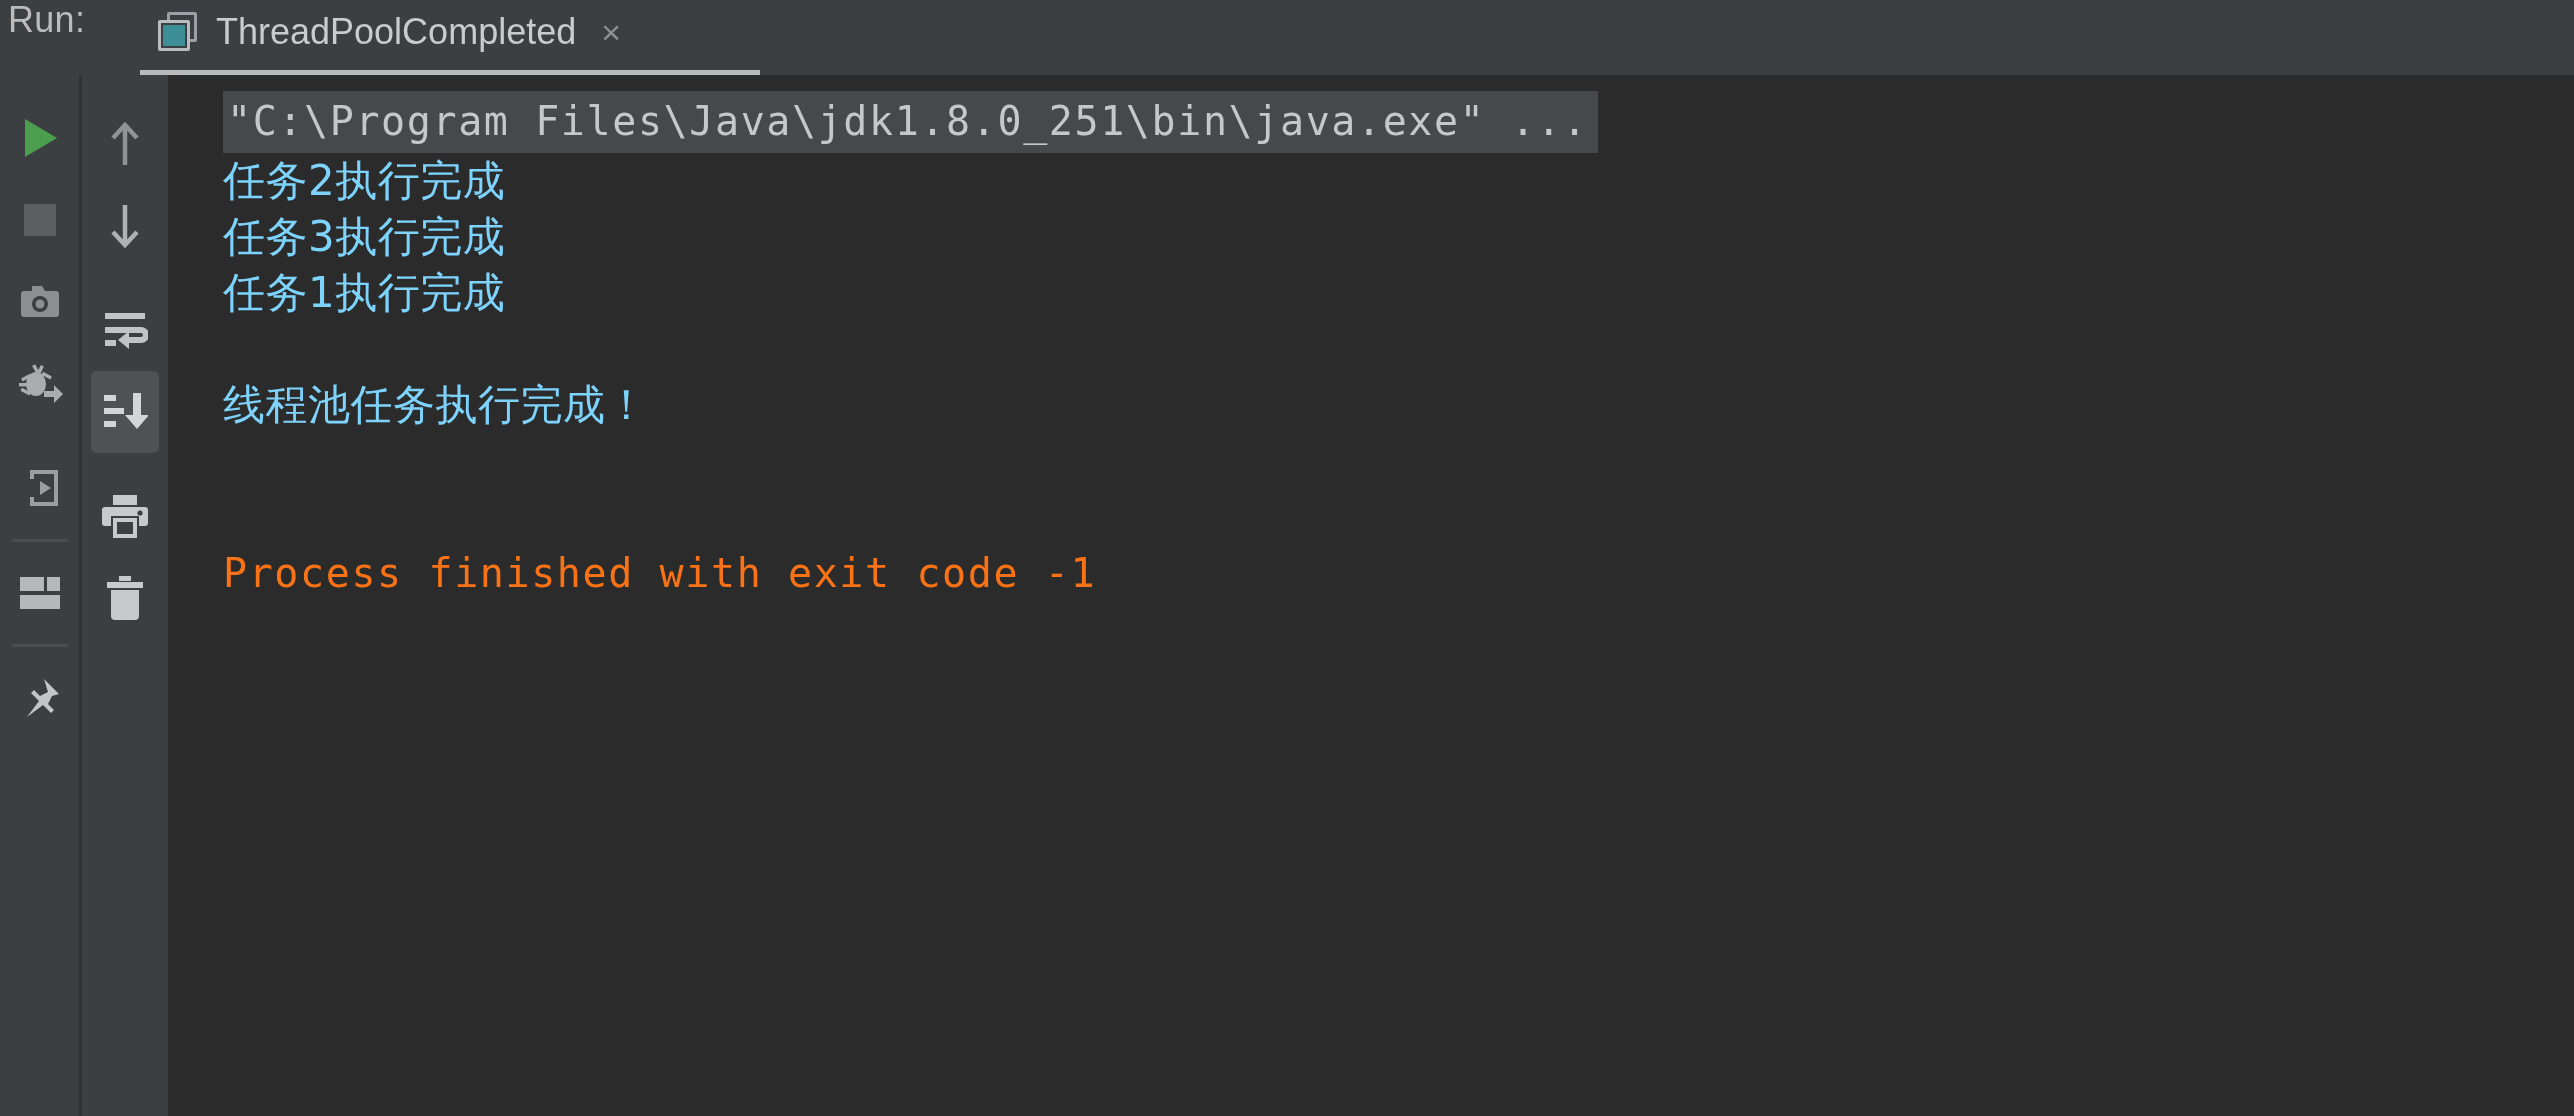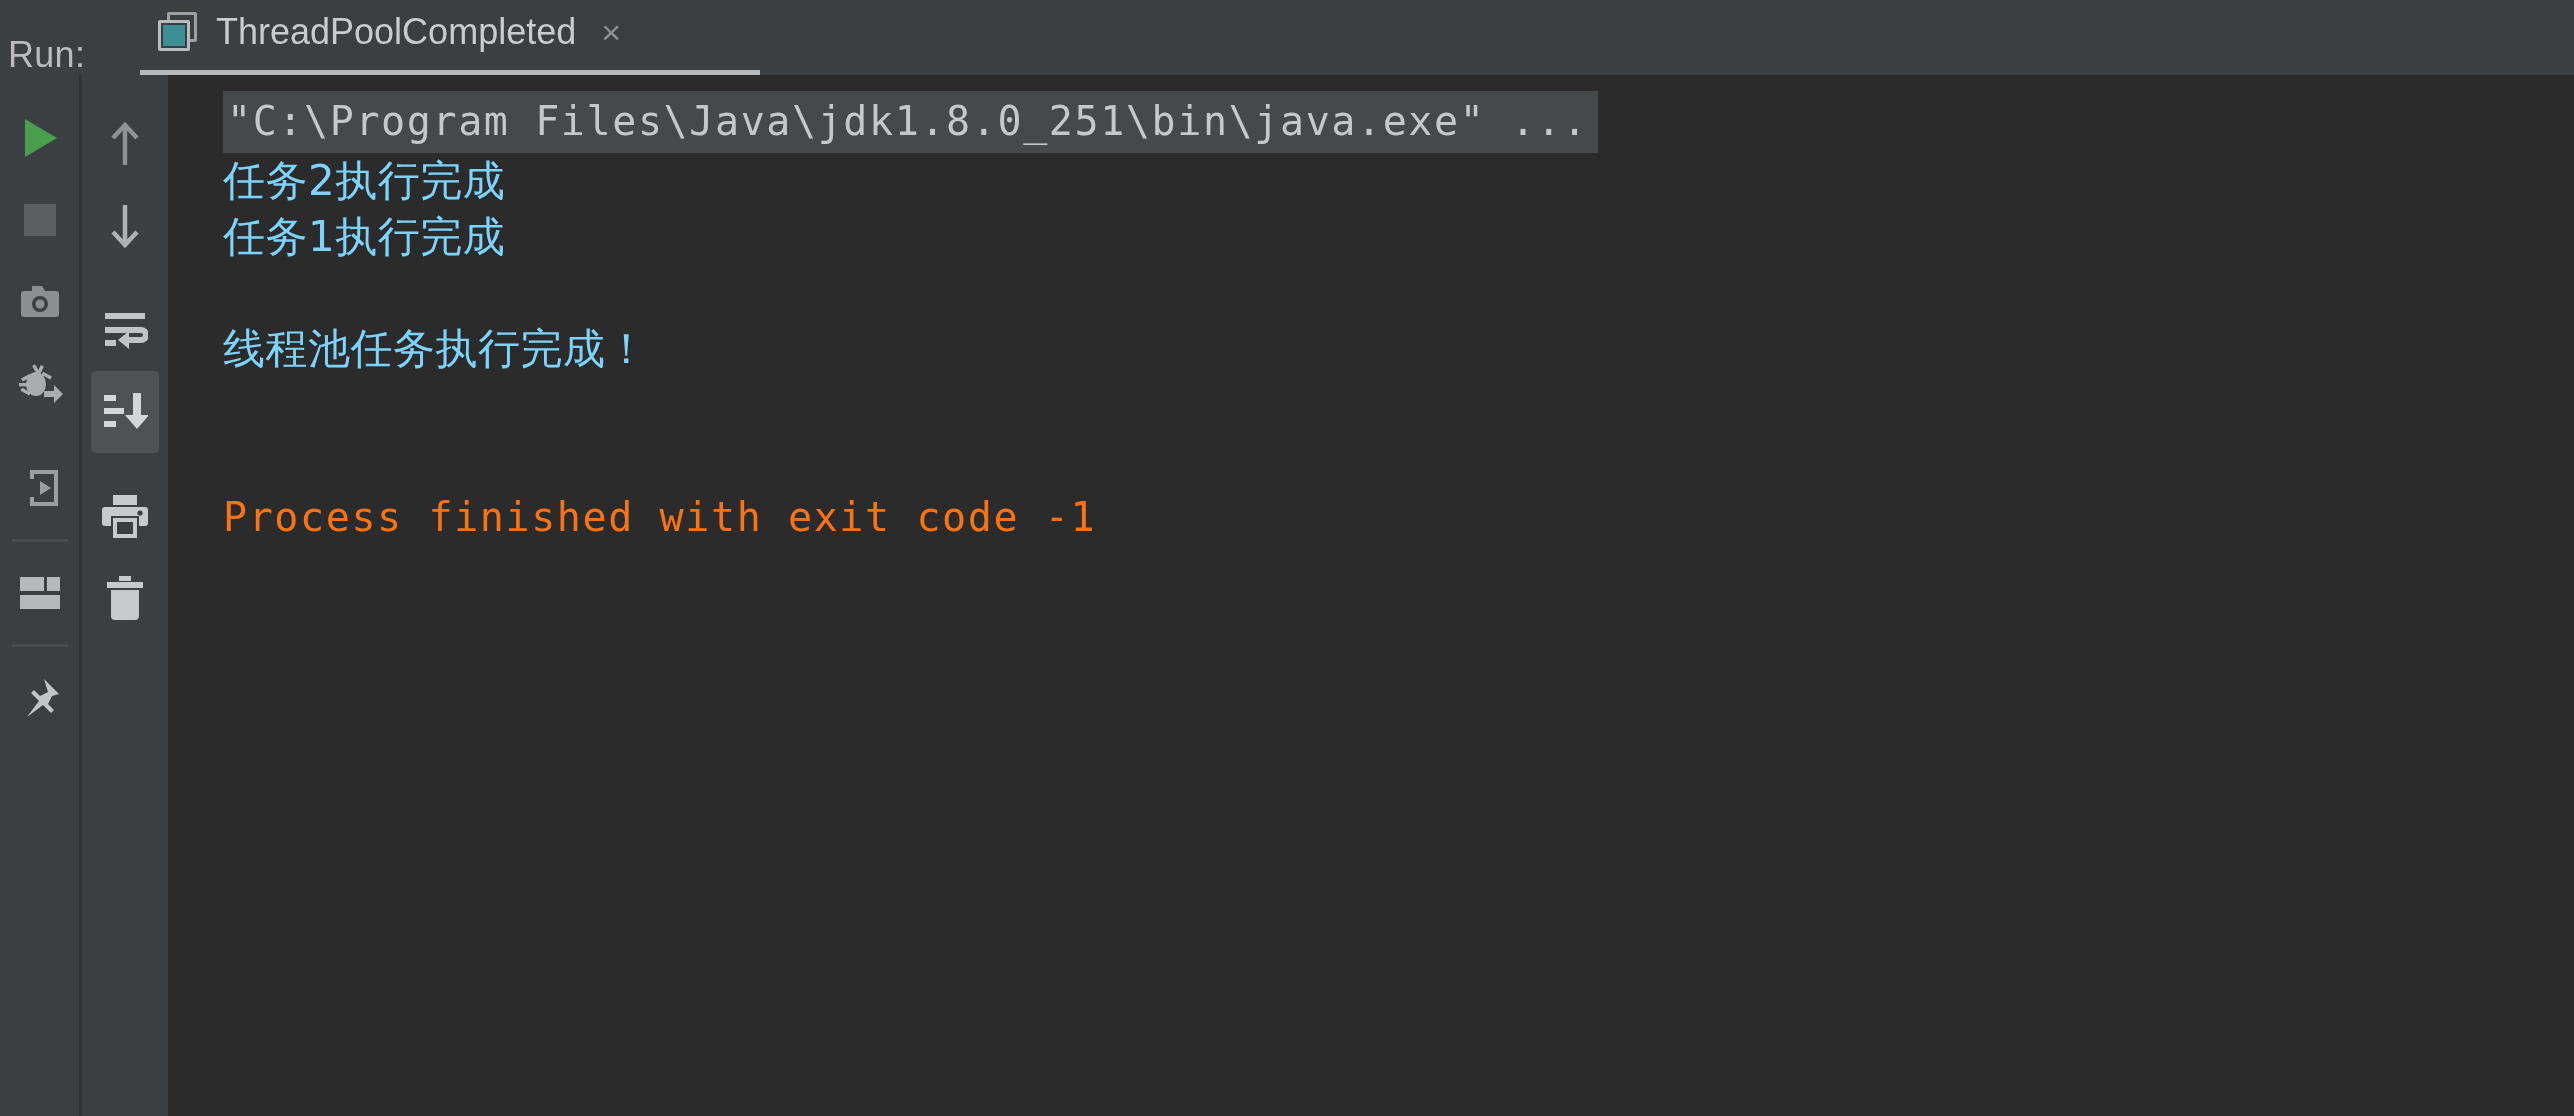--- a/index.html
+++ b/index.html
@@ -20,21 +20,21 @@
   }
 
   
   .header {
     position: absolute;
     top: 0; left: 0;
     width: 2574px;
     height: 75px;
     background: #3c3f41;
     display: flex;
-    align-items: flex-end;
+    align-items: flex-start;
   }
 
   .run-label {
     margin-left: 8px;
     width: 132px;
     color: #bbbbbb;
     font-size: 36px;
     line-height: 40px;
     letter-spacing: 0.3px;
     white-space: nowrap;
@@ -360,20 +360,21 @@
   <div class="console-left-edge"></div>
 
   <div class="console">
     <div class="console-inner">
 
       <div>
         <span class="line cmd">"C:\Program Files\Java\jdk1.8.0_251\bin\java.exe" ...</span>
       </div>
 
       <div class="line cjk">任务2执行完成</div>
+      <div class="line cjk">任务3执行完成</div>
       <div class="line cjk">任务1执行完成</div>
       <div class="line blank"></div>
       <div class="line cjk">线程池任务执行完成！</div>
       <div class="line blank"></div>
       <div class="line blank"></div>
       <div class="line">Process finished with exit code -1</div>
 
     </div>
   </div>
 

